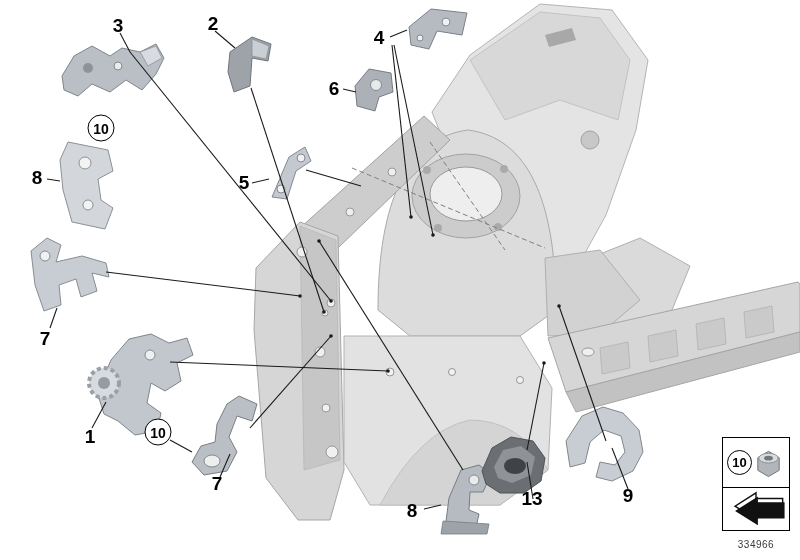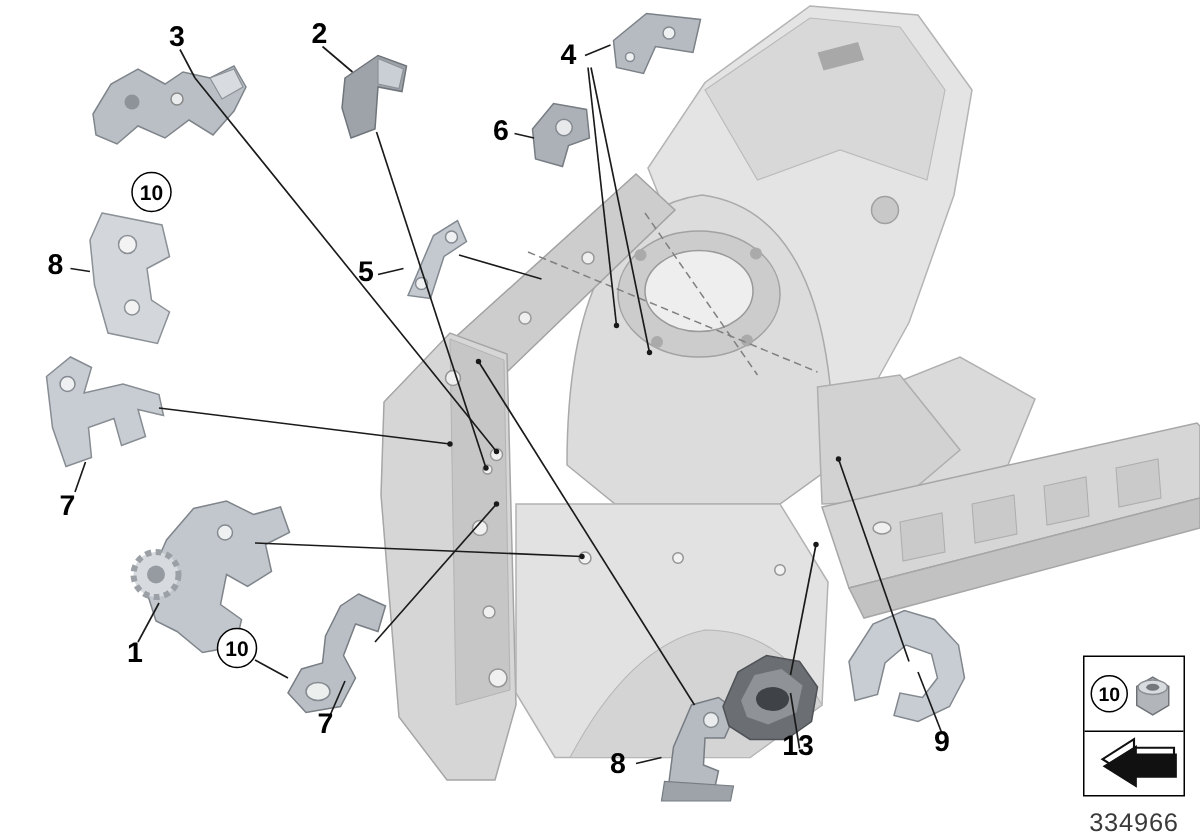--- a/index.html
+++ b/index.html
@@ -12,21 +12,21 @@
            display:flex;align-items:center;justify-content:center;font-size:14px;background:#fff;}
   .legend-box{position:absolute;left:722px;top:437px;width:68px;height:94px;
            border:1.4px solid #000;background:#fff;box-sizing:border-box;}
   .legend-top{height:50px;display:flex;align-items:center;justify-content:space-between;
            padding:0 4px;border-bottom:1.4px solid #000;box-sizing:border-box;}
   .legend-callout{width:23px;height:23px;border:1.6px solid #000;border-radius:50%;
            display:flex;align-items:center;justify-content:center;font-weight:bold;
            font-size:13px;flex:0 0 auto;}
   .legend-bottom{height:41px;display:flex;align-items:center;justify-content:center;}
   .part-number{position:absolute;left:718px;top:539px;width:76px;text-align:center;
-           font-size:17px;color:#3a3a3a;letter-spacing:.5px;}
+           font-size:10px;color:#3a3a3a;letter-spacing:.5px;}
 </style>
 </head>
 <body>
 
 <div class="stage">
 
   <svg class="illustration" width="800" height="560" viewBox="0 0 800 560">
 
     <g>
       <path d="M432 112 L470 55 L540 4 L612 10 L648 60 L636 130 L606 215 L580 262 L545 258 L500 225 L455 170 Z" fill="#e4e4e4" stroke="#b4b4b4"></path>

